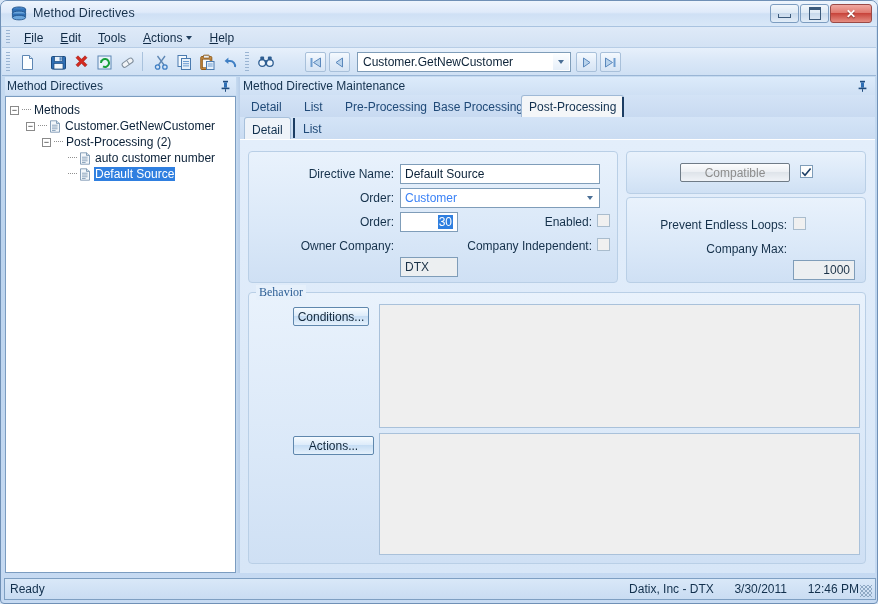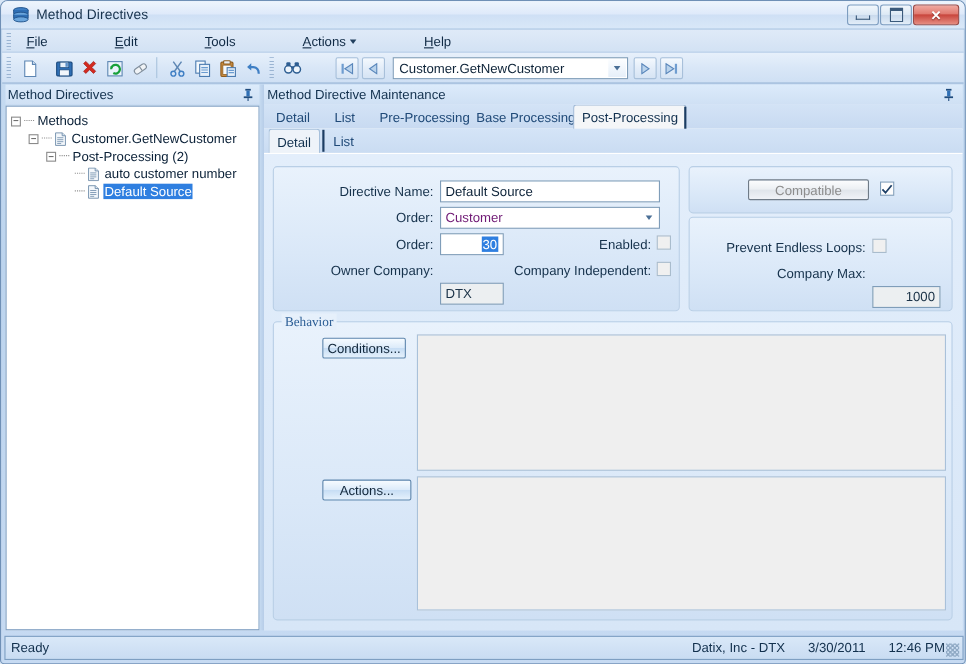--- a/index.html
+++ b/index.html
@@ -60,21 +60,21 @@
   #menubar{
     position:absolute;left:1px;top:26px;width:874px;height:21px;
     background:linear-gradient(to bottom,#dfeaf8 0%,#d3e2f4 100%);
     border-bottom:1px solid #b7cde6;
     box-sizing:border-box;
   }
   .gripper{
     position:absolute;left:4px;top:3px;width:4px;height:15px;
     background-image:repeating-linear-gradient(to bottom,#9ab4d2 0px,#9ab4d2 1px,transparent 1px,transparent 3px);
   }
-  .menus{position:absolute;left:14px;top:0;display:flex;height:21px;align-items:center;gap:44px;}
+  .menus{position:absolute;left:14px;top:0;display:flex;height:21px;align-items:center;}
   .menu-item{
     padding:2px 9px 2px 8px;font-size:12px;color:#102a45;cursor:default;white-space:nowrap;
   }
   .menu-item u{text-decoration:underline;}
   .caret-sm{
     display:inline-block;width:0;height:0;margin-left:4px;vertical-align:middle;
     border-left:3.5px solid transparent;border-right:3.5px solid transparent;border-top:4px solid #22405f;
   }
 
   
@@ -212,21 +212,21 @@
     position:absolute;height:20px;background:#ffffff;border:1px solid #7f9db9;
     box-sizing:border-box;display:flex;align-items:center;
     font-size:12px;color:#0c2238;padding-left:4px;
   }
   .tfield.ro{background:#eceff1;color:#1b3247;margin-top:21px;}
   .tfield.num{justify-content:flex-end;padding-right:4px;padding-left:14px;}
   .selnum{background:#2f7fe0;color:#ffffff;padding:0 1px;}
   .combo{
     position:absolute;height:20px;background:#ffffff;border:1px solid #7f9db9;
     box-sizing:border-box;display:flex;align-items:center;
-    font-size:12px;color:#701a75;padding-left:4px;
+    font-size:12px;color:#3b82f6;padding-left:4px;
   }
   .combo .ddbtn{
     position:absolute;right:1px;top:1px;width:17px;height:16px;
     display:flex;align-items:center;justify-content:center;
   }
   .chk{
     position:absolute;width:13px;height:13px;
     border:1px solid #a9bccd;background:#f0f0f0;box-sizing:border-box;
     display:flex;align-items:center;justify-content:center;
   }

